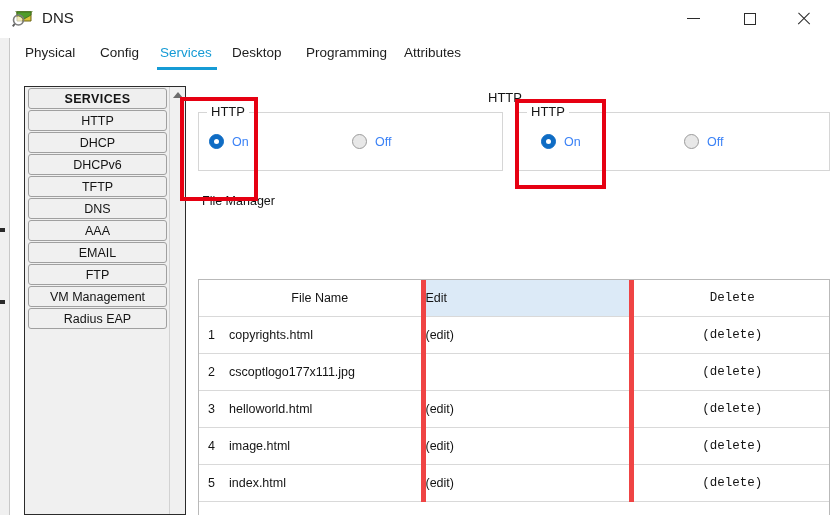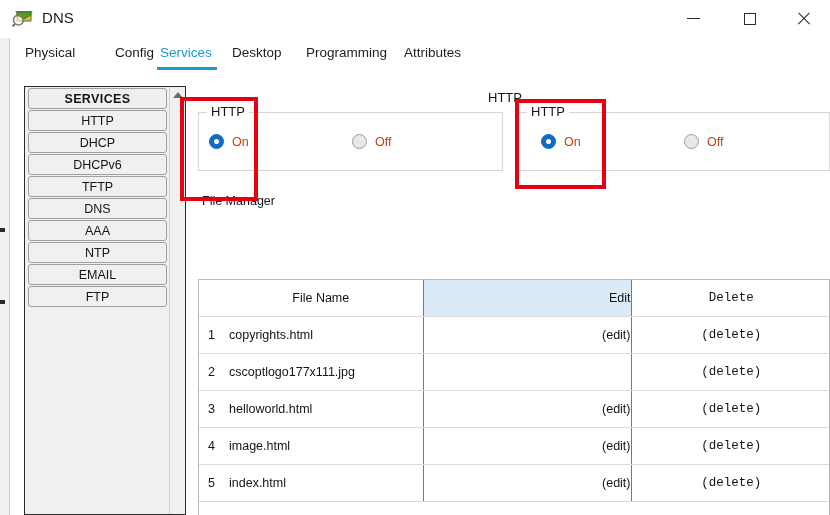--- a/index.html
+++ b/index.html
@@ -223,21 +223,21 @@
   .radio.on:after {
     content: "";
     position: absolute;
     left: 4px; top: 4px;
     width: 5px; height: 5px;
     border-radius: 50%;
     background: #ffffff;
   }
   .radio-label {
     font-size: 12.5px;
-    color: #c2410c;
+    color: #3b82f6;
   }
 
   
   .section-caption {
     position: absolute;
     font-size: 13px;
     color: #141414;
   }
 
   
@@ -261,29 +261,29 @@
   }
   .fm-table {
     width: 100%;
     border-collapse: collapse;
     table-layout: fixed;
     font-size: 12.5px;
     color: #141414;
   }
   .fm-table th, .fm-table td {
     border-bottom: 1px solid #d9d9d9;
-    border-right: 1px solid #ef4444;
+    border-right: 5px solid #ef4444;
     height: 36px;
     padding: 0;
     font-weight: normal;
   }
   .fm-table th:last-child, .fm-table td:last-child { border-right: none; font-family: Liberation Mono, monospace; }
   .col-idx   { width: 18px; text-align: right; padding-right: 4px !important; color: #141414; }
   .col-name  { text-align: left; padding-left: 10px !important; }
-  .col-edit  { text-align: right; }
+  .col-edit  { text-align: left; }
   .col-del   { text-align: center; }
   th.col-edit { background: #dceaf7; }
   th.col-name { text-align: center; padding-left: 0 !important; }
   th.col-idx  { border-right: none; }
   td.col-idx  { border-right: none; }
   .fm-filler td {
     border-bottom: none;
     border-right: none;
     height: 52px;
   }
@@ -327,43 +327,44 @@
   </div>
 
   <div class="left-strip">
     <span class="strip-mark" style="top:190px;"></span>
     <span class="strip-mark" style="top:262px;"></span>
   </div>
 
   <div class="tabbar-rest"></div>
   <div class="tabbar">
     <div class="tab" style="left:15px;">Physical</div>
-    <div class="tab" style="left:105px;">Config</div>
+    <div class="tab" style="left:90px;">Config</div>
     <div class="tab active" style="left:150px;">Services</div>
     <div class="tab" style="left:222px;text-align:center;">Desktop</div>
     <div class="tab" style="left:296px;">Programming</div>
     <div class="tab" style="left:394px;">Attributes</div>
     <div class="tab-underline" style="left:147px; top:29px; width:60px;"></div>
   </div>
   <div class="tabbar-bottom"></div>
 
   <div class="content">
 
     <div class="sidebar-panel">
       <div class="svc-list">
         <div class="svc-item header">SERVICES</div>
         <div class="svc-item">HTTP</div>
         <div class="svc-item">DHCP</div>
         <div class="svc-item">DHCPv6</div>
         <div class="svc-item">TFTP</div>
         <div class="svc-item">DNS</div>
         <div class="svc-item">AAA</div>
-        <div class="svc-item">NTP</div>
         <div class="svc-item">EMAIL</div>
         <div class="svc-item">FTP</div>
+        <div class="svc-item">VM Management</div>
+        <div class="svc-item">Radius EAP</div>
       </div>
       <div class="svc-scroll">
         <span class="svc-scroll-up"></span>
       </div>
     </div>
 
     <div class="section-caption" style="left:478px; top:18px;">HTTP</div>
 
     <div class="groupbox" style="left:188px; top:40px; width:305px; height:59px;">
       <span class="group-legend">HTTP</span>

